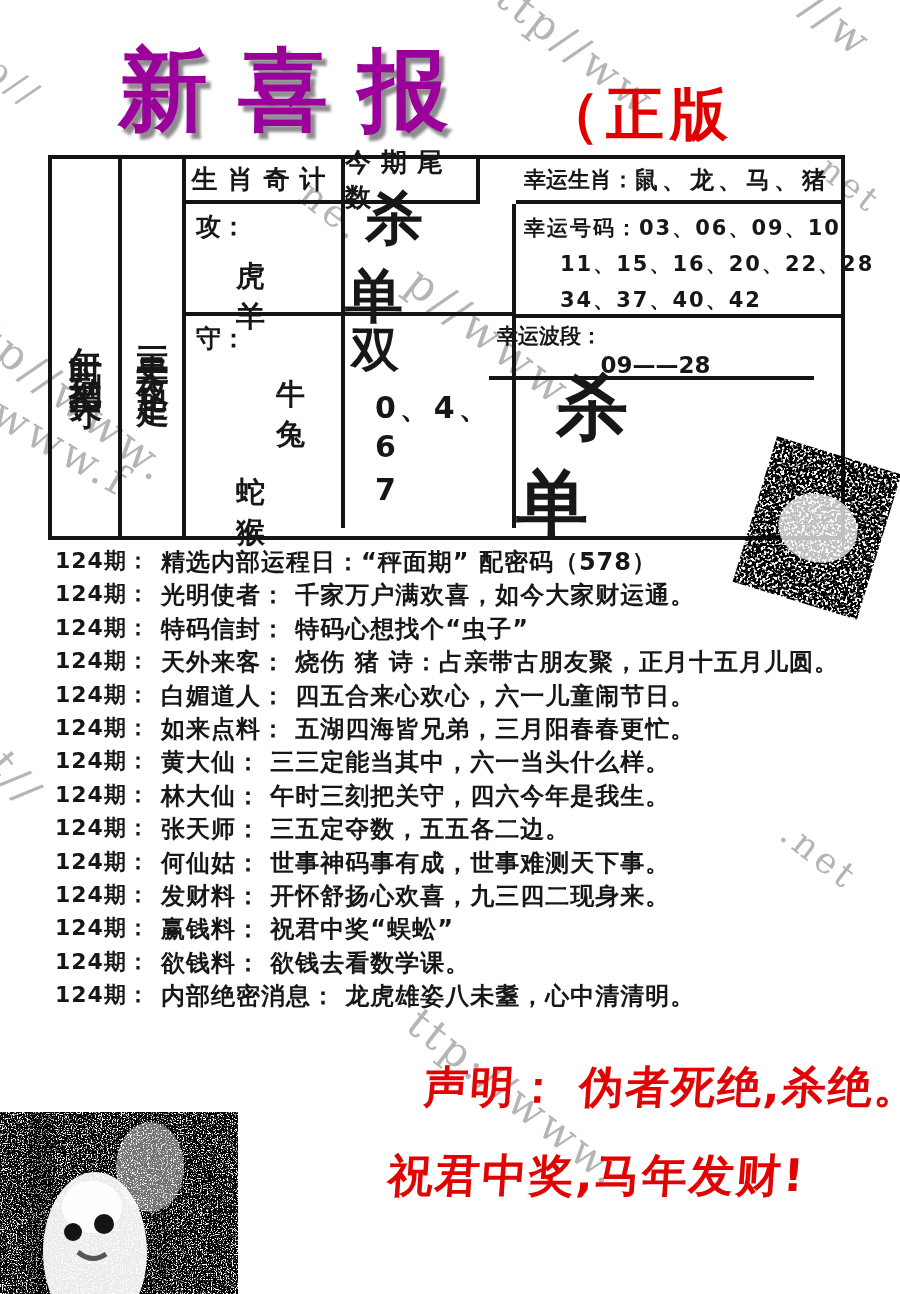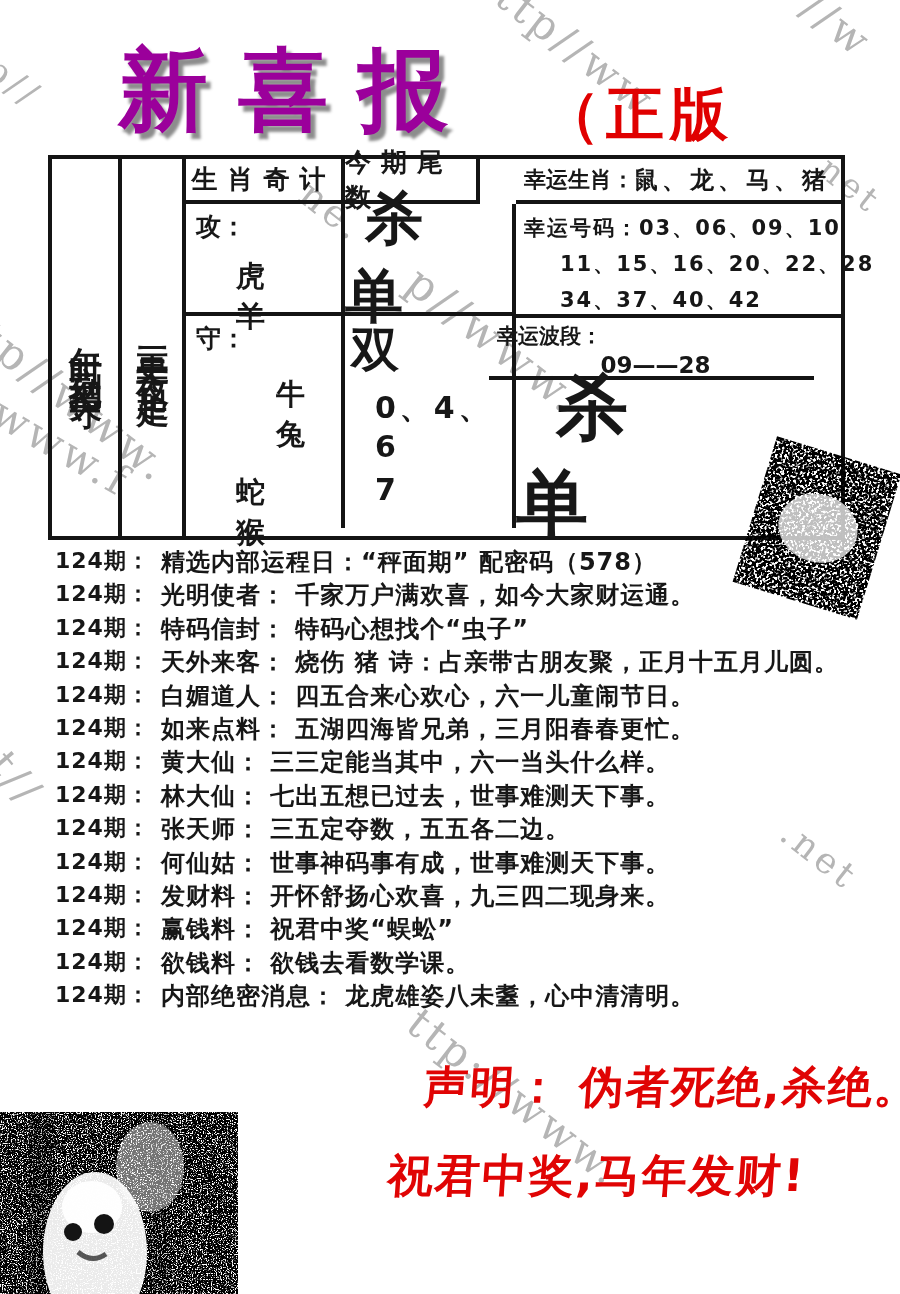--- a/index.html
+++ b/index.html
@@ -148,21 +148,21 @@
     <div class="row">
         <span class="issue">124期：</span>
         <span class="body">如来点料： 五湖四海皆兄弟，三月阳春春更忙。</span>
       </div>
     <div class="row">
         <span class="issue">124期：</span>
         <span class="body">黄大仙： 三三定能当其中，六一当头什么样。</span>
       </div>
     <div class="row">
         <span class="issue">124期：</span>
-        <span class="body">林大仙： 七出五想已过去，世事难测天下事。</span>
+        <span class="body">林大仙： 午时三刻把关守，四六今年是我生。</span>
       </div>
     <div class="row">
         <span class="issue">124期：</span>
         <span class="body">张天师： 三五定夺数，五五各二边。</span>
       </div>
     <div class="row">
         <span class="issue">124期：</span>
         <span class="body">何仙姑： 世事神码事有成，世事难测天下事。</span>
       </div>
     <div class="row">

